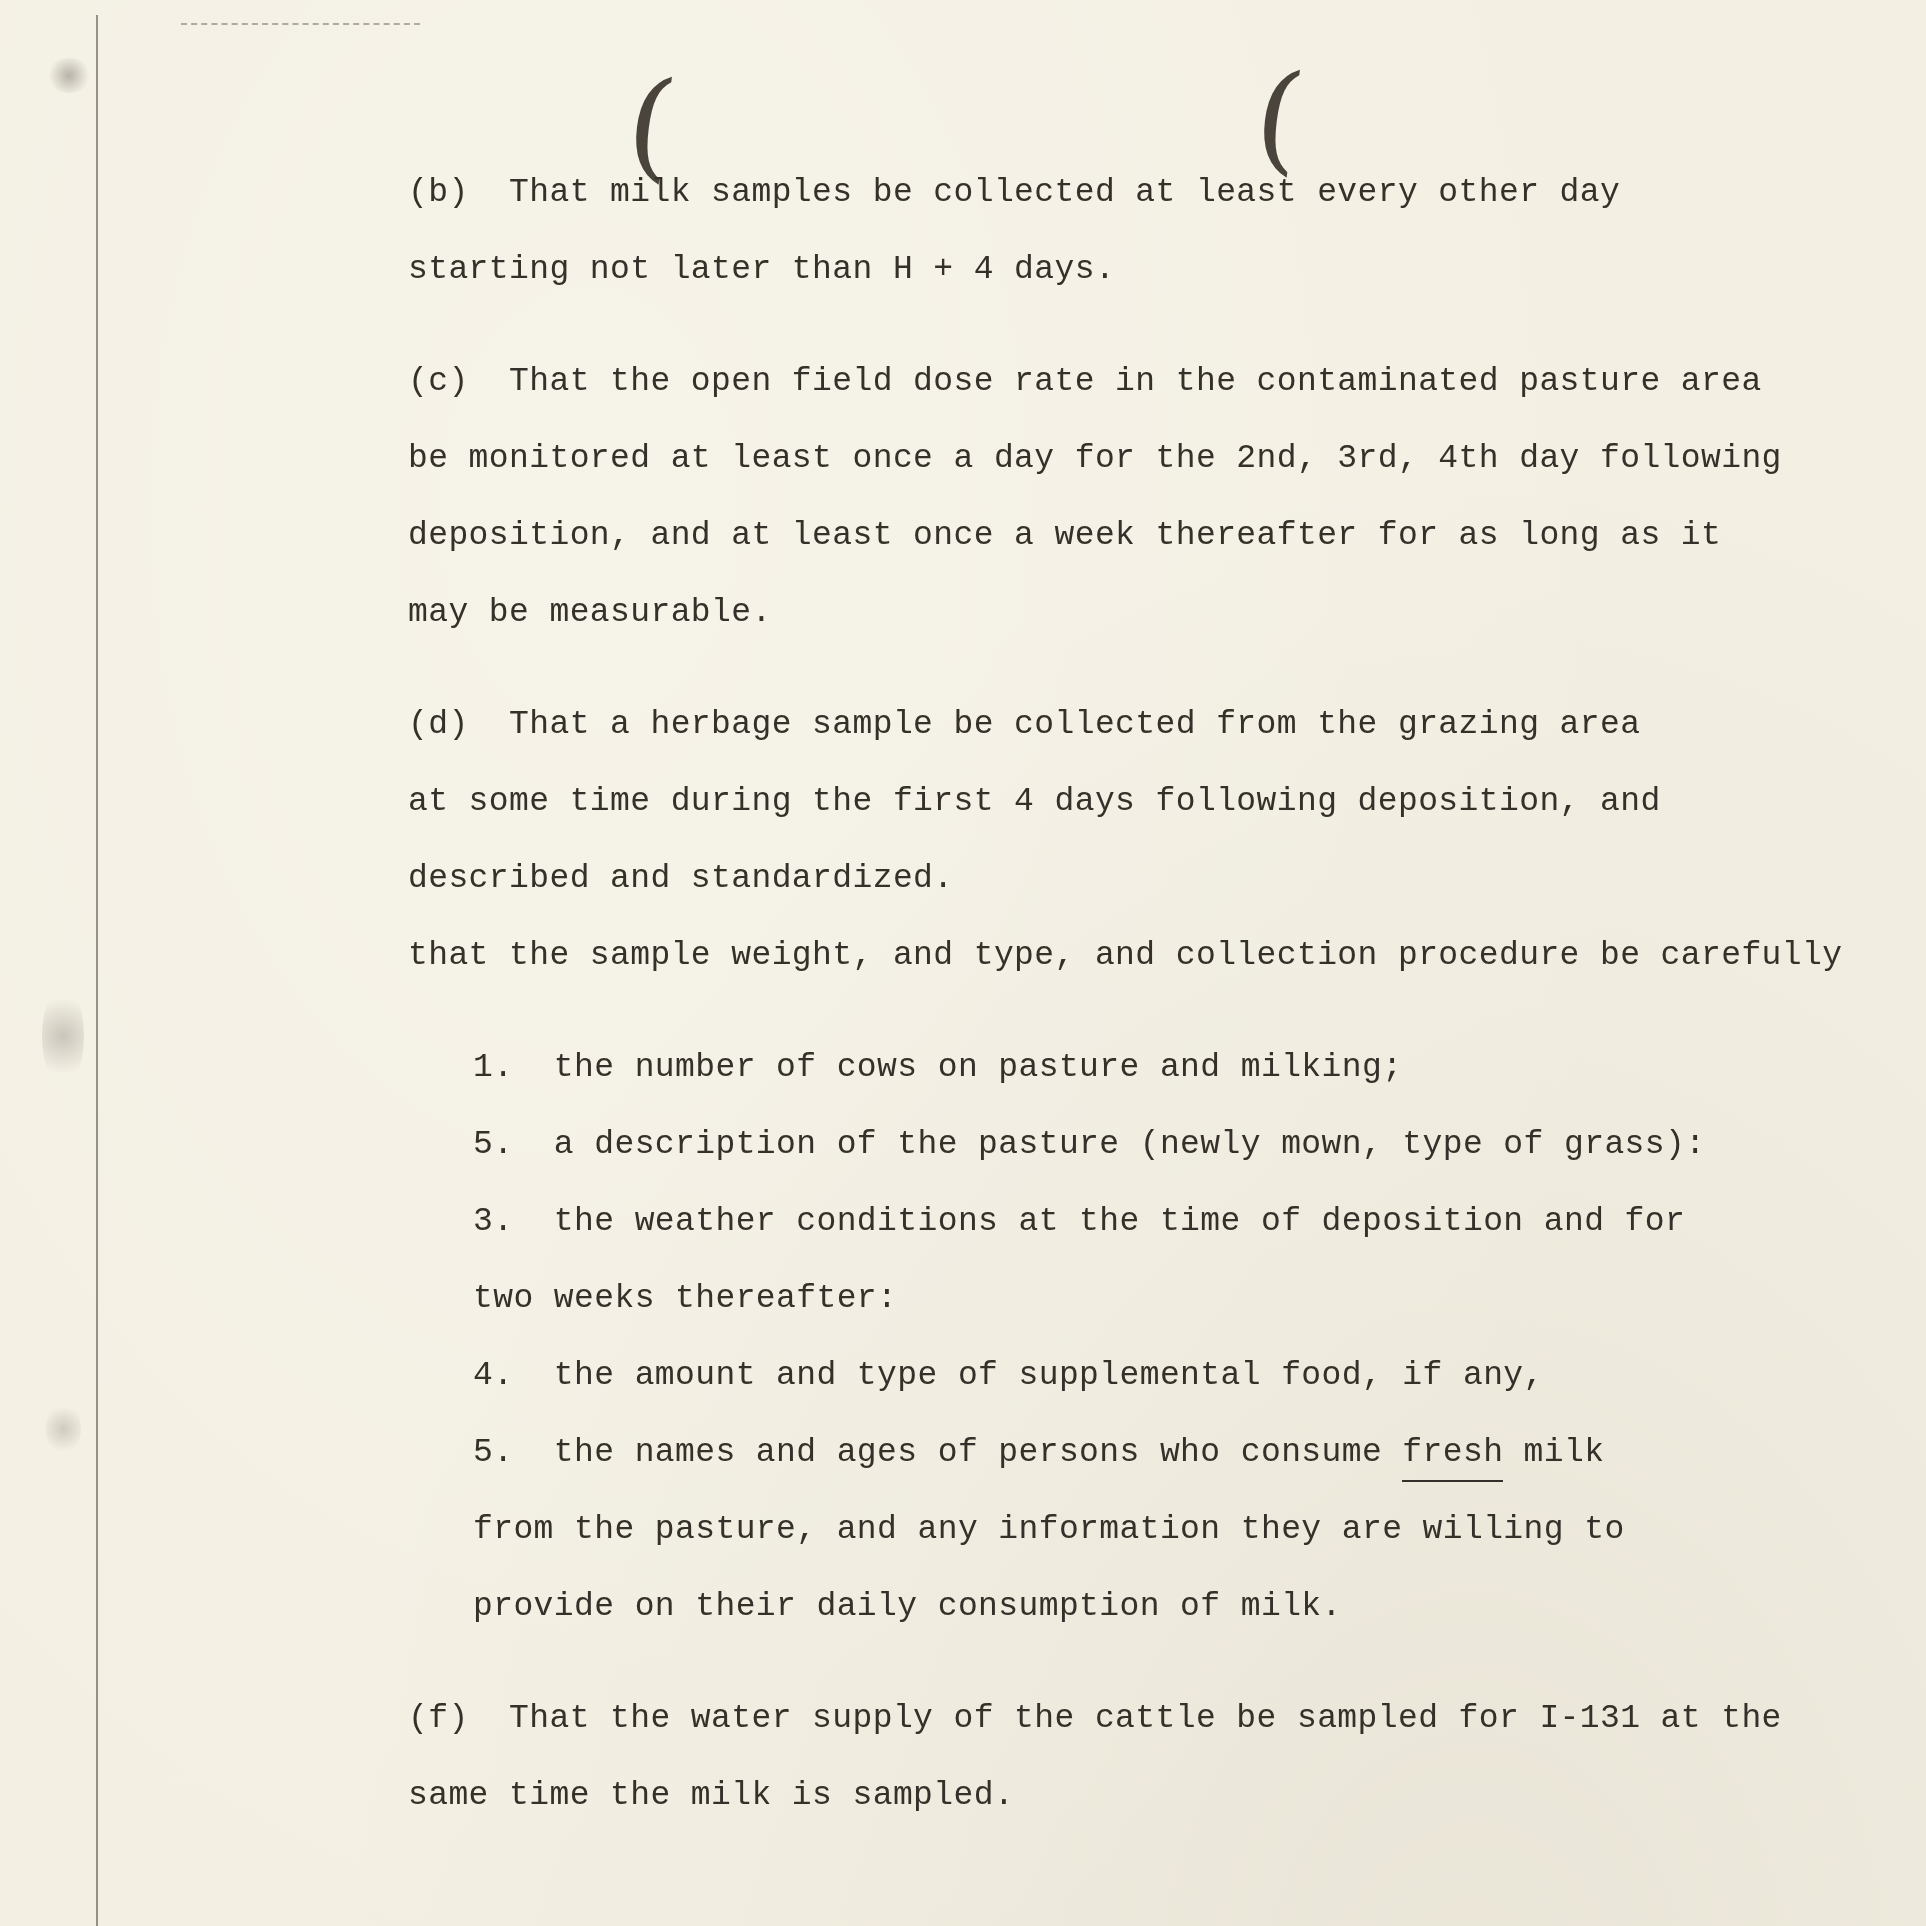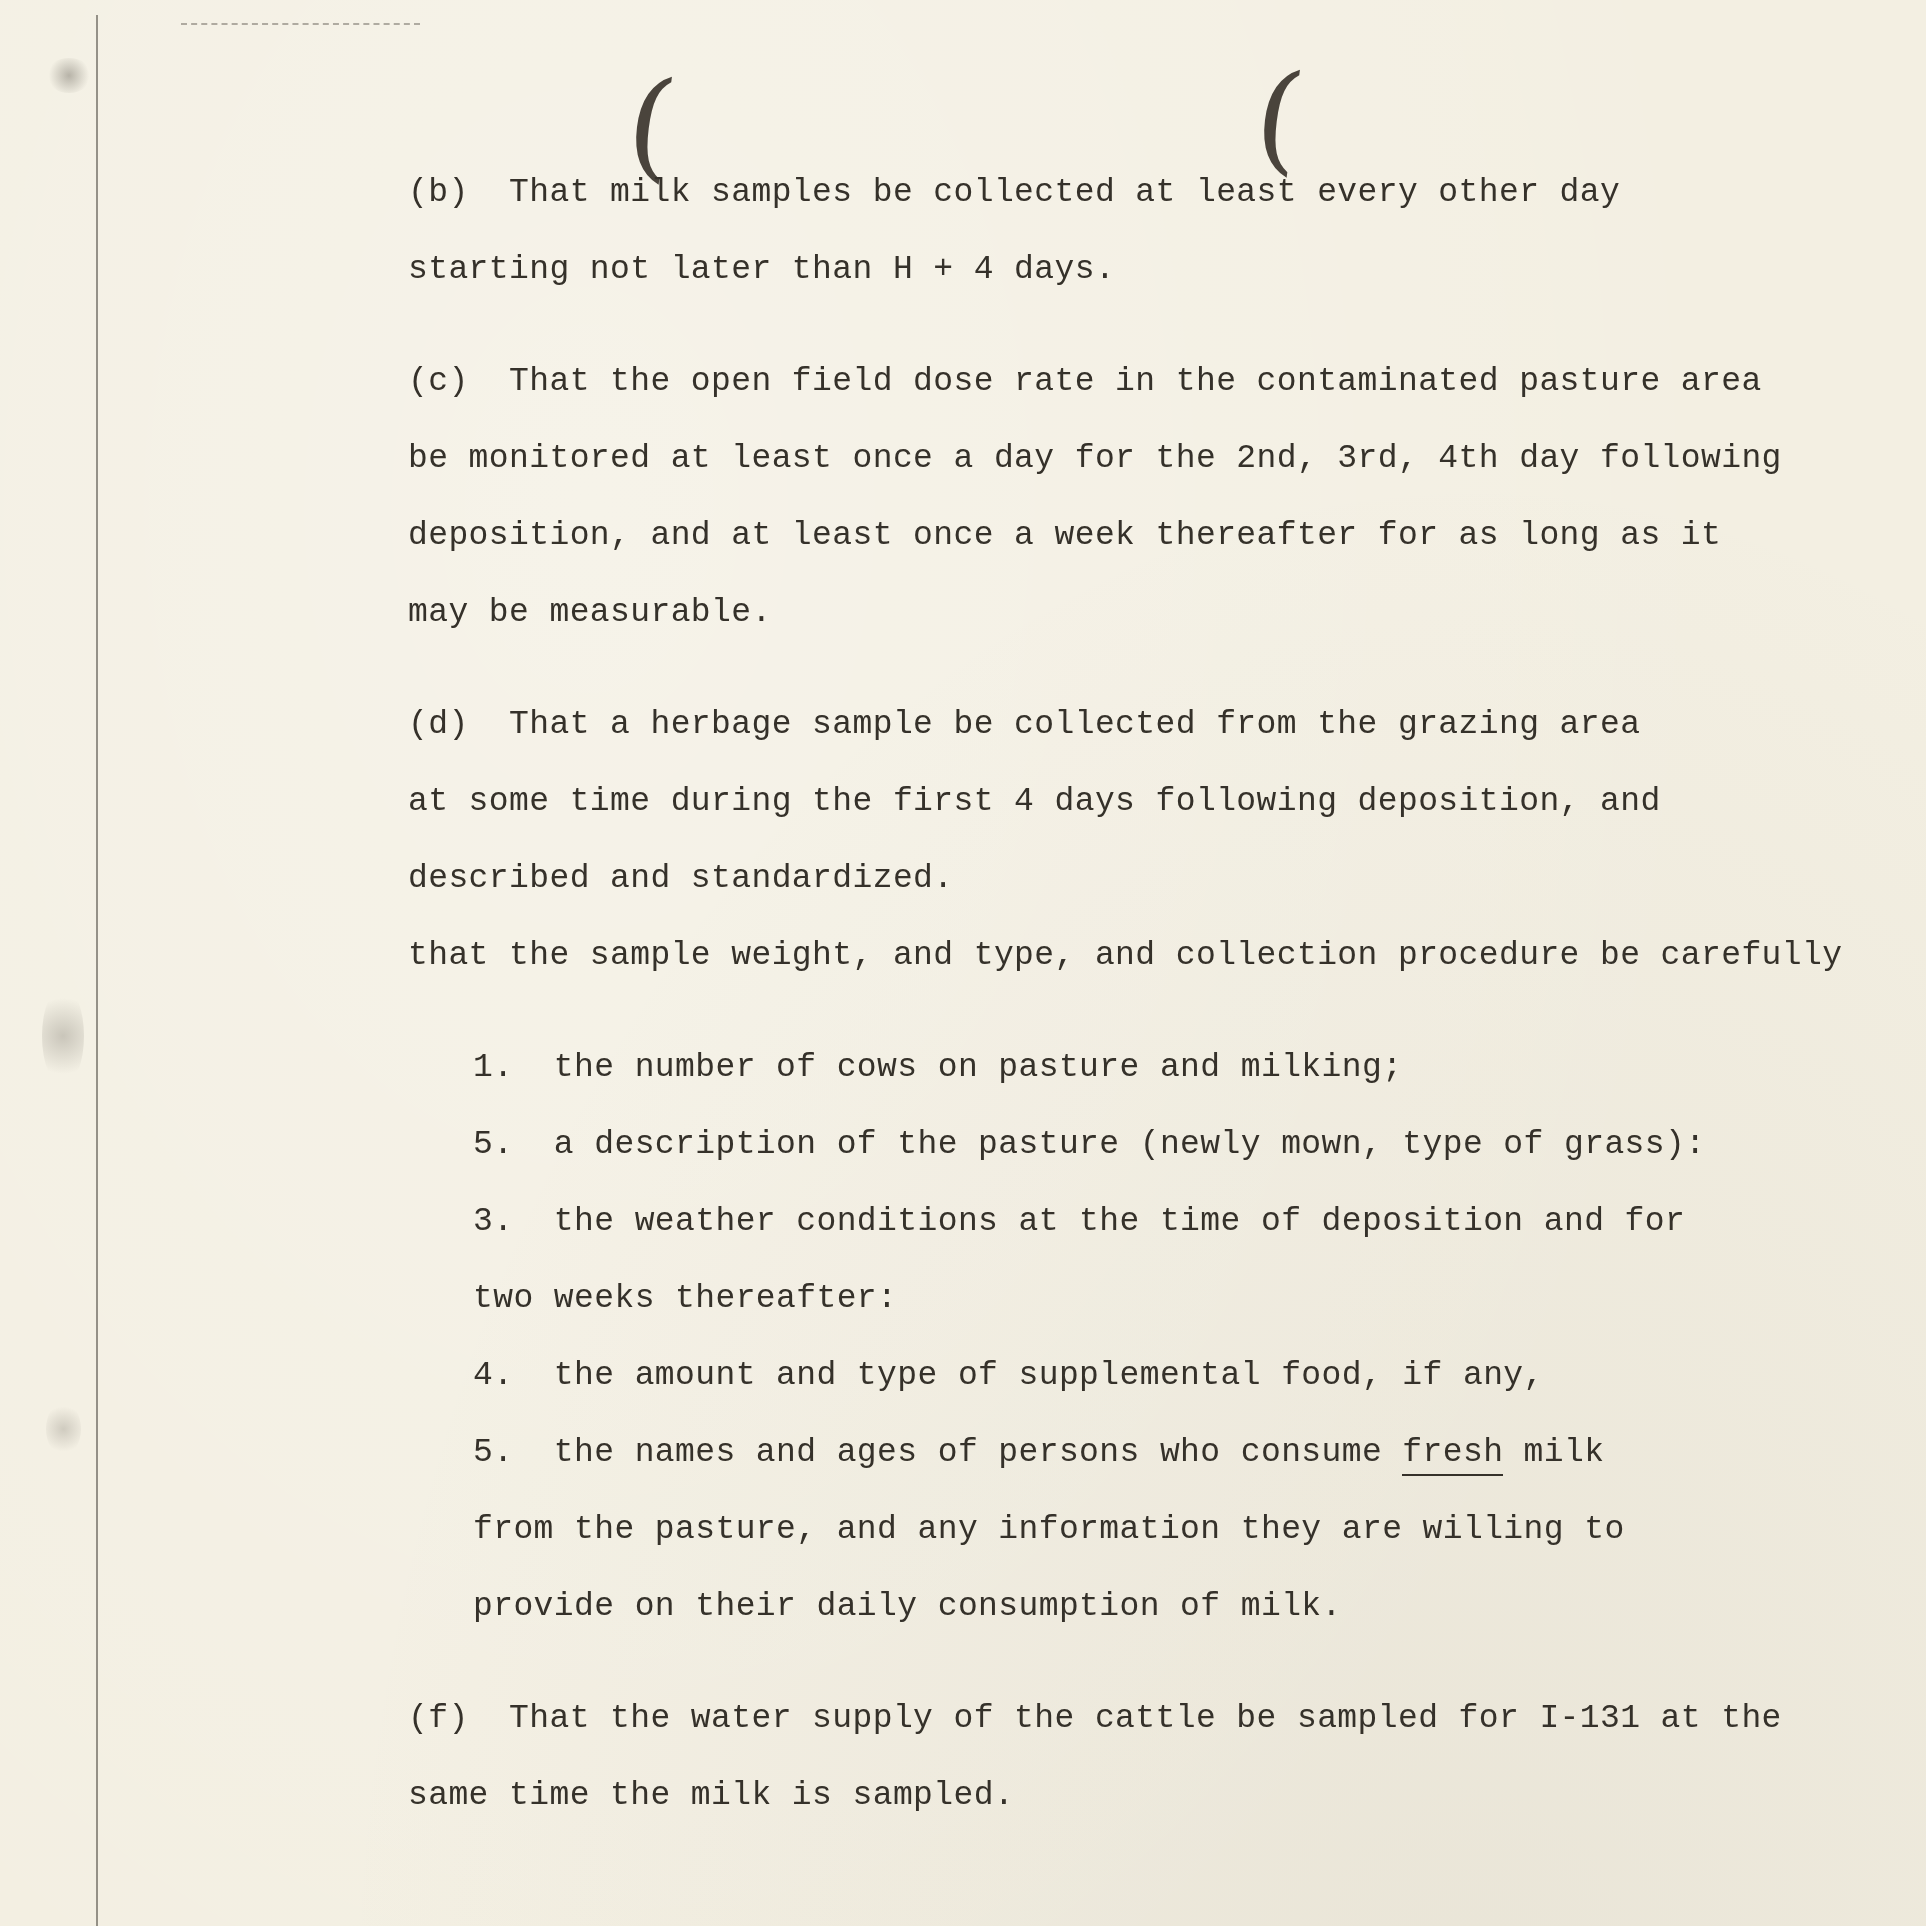--- a/index.html
+++ b/index.html
@@ -46,21 +46,21 @@
   .content {
     position: absolute;
     left: 408px; top: 154px; width: 1448px;
     font-size: 33px;
     line-height: 77px;
     letter-spacing: 0.4px;
   }
   .para { margin: 0 0 35px 0; }
   .line { white-space: pre; }
   .list { margin-left: 65px; }
-  .u { border-bottom: 2.3px solid #35312a; padding-bottom: 3px; }
+  .u { border-bottom: 2.3px solid #35312a; padding-bottom: 9px; }
 </style>
 </head>
 <body>
 
 <div class="page">
 
   <div class="edge-dash-top"></div>
   <div class="edge-line-left"></div>
 
   <div class="smudge s1"></div>

